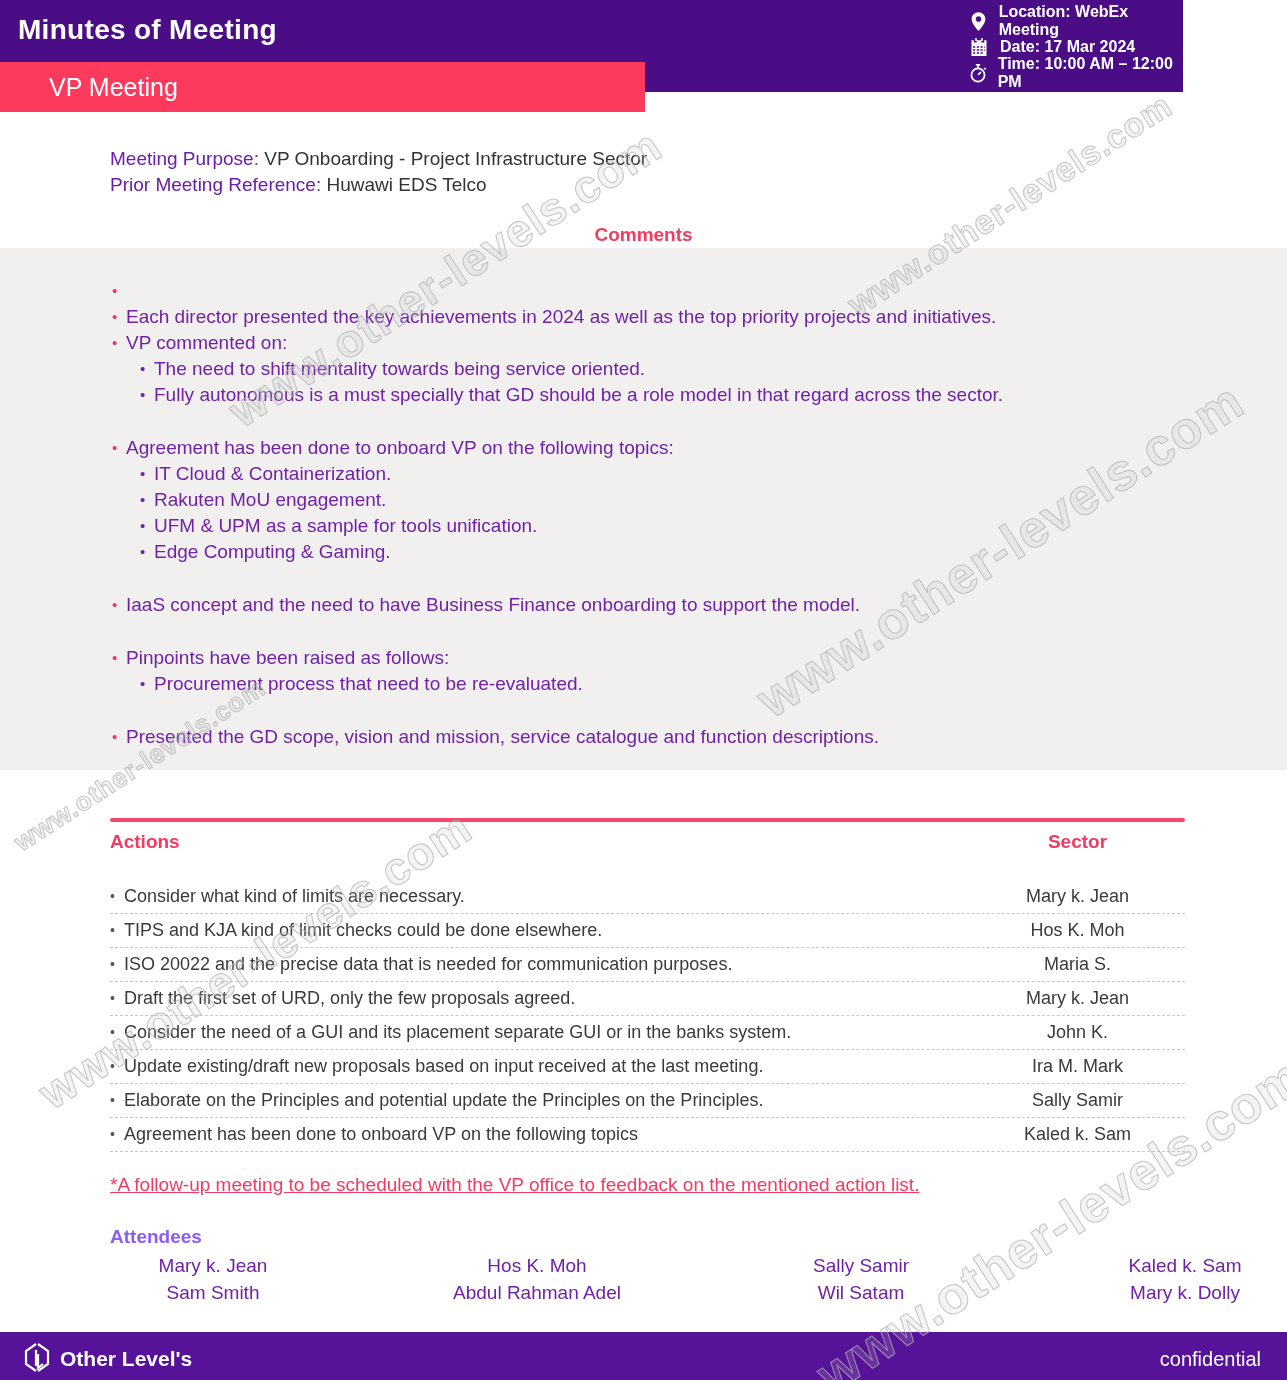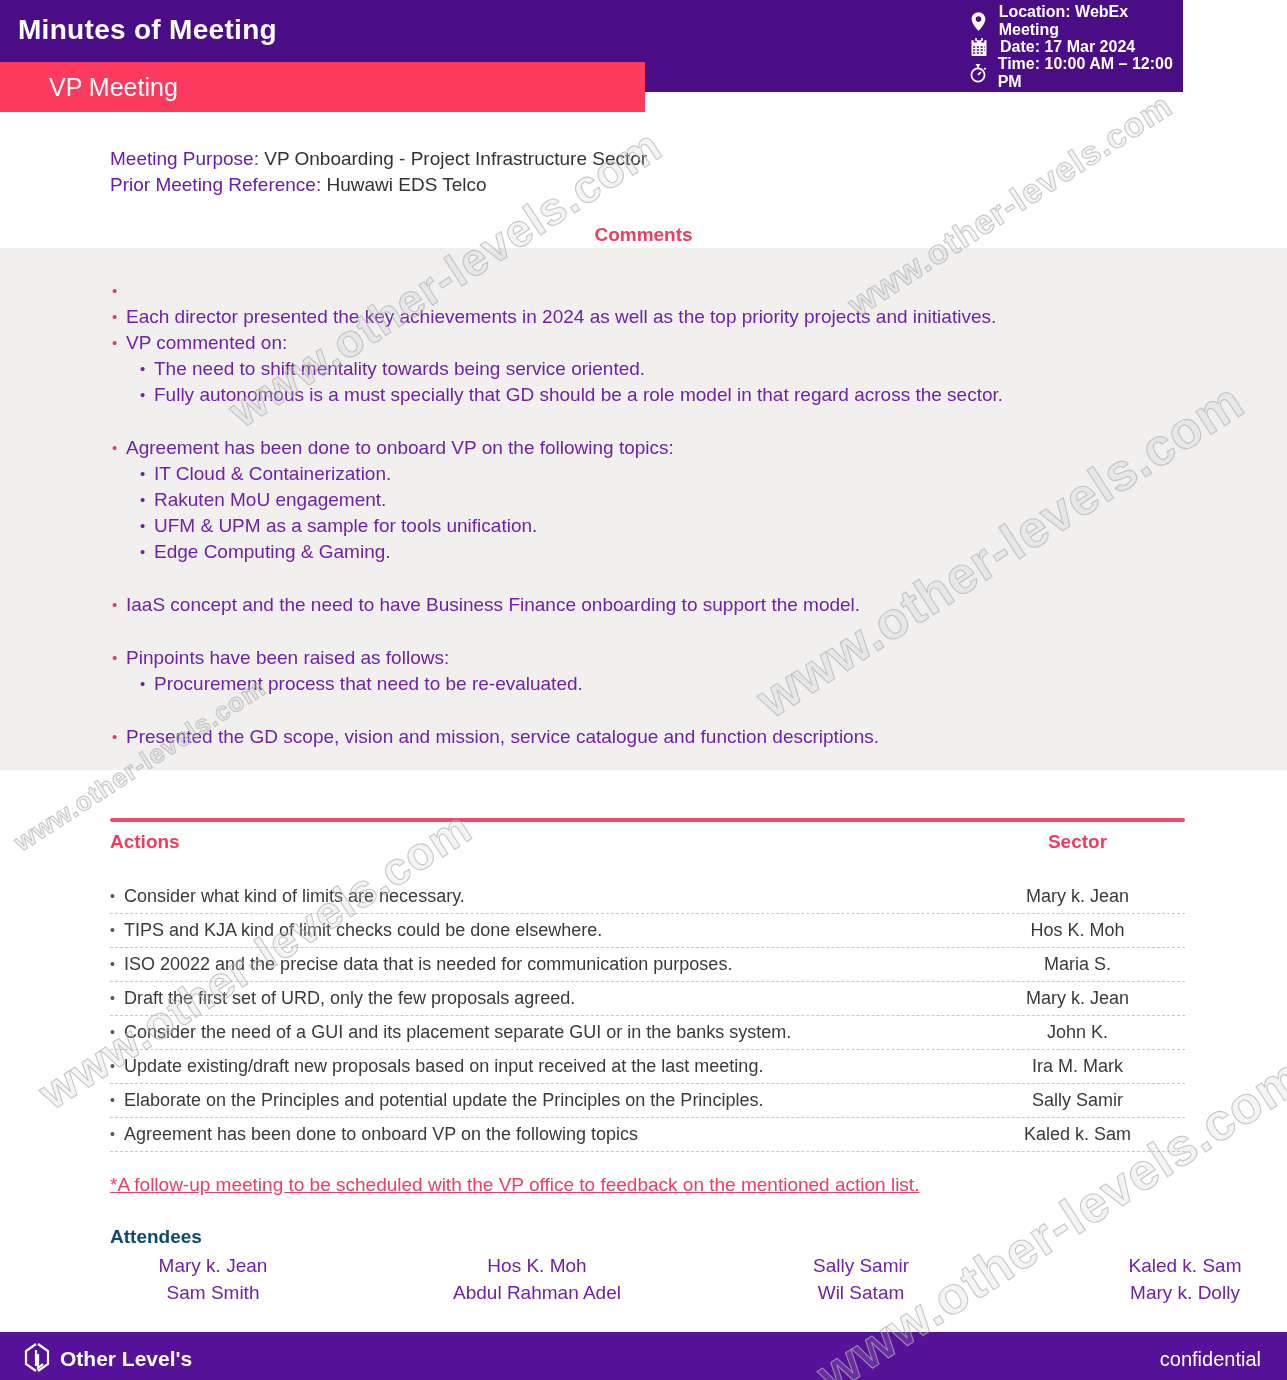--- a/index.html
+++ b/index.html
@@ -35,21 +35,21 @@
   .ahead{display:flex;margin-top:9px;font-size:19px;font-weight:700;color:#f43a60;}
   .ahead .h1{width:80%;text-align:left;}
   .ahead .h2{width:20%;text-align:center;}
   .abody{margin-top:27px;}
   .arow{display:flex;align-items:center;border-bottom:1px dashed #c8c8c8;padding:6px 0;}
   .acell{width:80%;display:flex;font-size:18px;color:#3a3a3a;line-height:21px;}
   .acell .ab{width:14px;flex:0 0 14px;color:#555;font-size:14px;}
   .ocell{width:20%;text-align:center;font-size:18px;color:#3a3a3a;}
   .fnote{position:absolute;left:110px;top:1174px;color:#f43a60;font-size:19px;text-decoration:underline;}
   
-  .att-heading{position:absolute;left:110px;top:1226px;color:#0c4a6e;font-size:19px;font-weight:700;}
+  .att-heading{position:absolute;left:110px;top:1226px;color:#8b5cf6;font-size:19px;font-weight:700;}
   .att-grid{position:absolute;left:51px;top:1252px;display:grid;grid-template-columns:repeat(4,324px);}
   .att-cell{text-align:center;line-height:27px;font-size:19px;color:#7021a6;}
   
   .footer{position:absolute;left:0;bottom:0;width:1287px;height:48px;background:#561299;
     display:flex;align-items:center;justify-content:space-between;box-sizing:border-box;padding:6px 26px 0 24px;color:#fff;}
   .brand{display:flex;align-items:center;gap:10px;font-size:21px;font-weight:700;}
   .confid{font-size:20px;font-weight:400;}
   
   .wm{position:absolute;transform:translate(-50%,-50%) rotate(-33deg);white-space:nowrap;
       font-weight:700;letter-spacing:1px;color:rgba(195,195,195,0.18);

